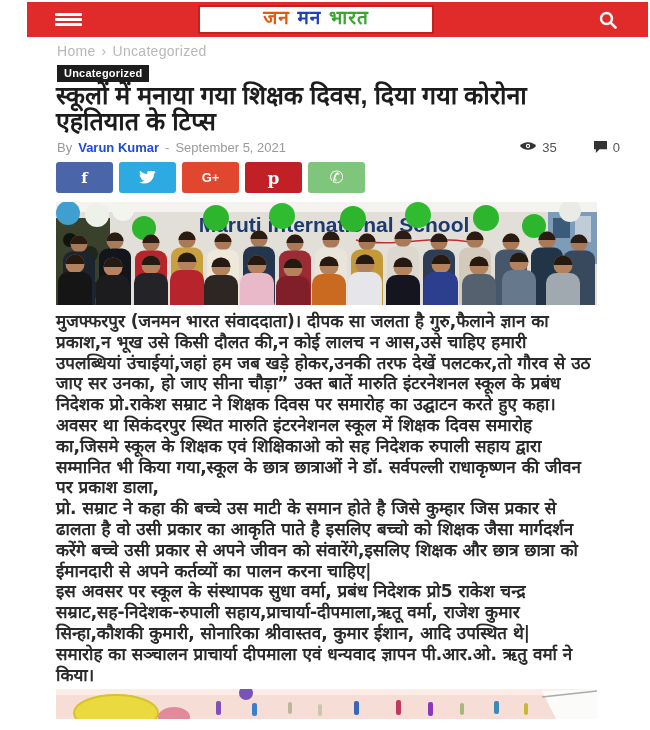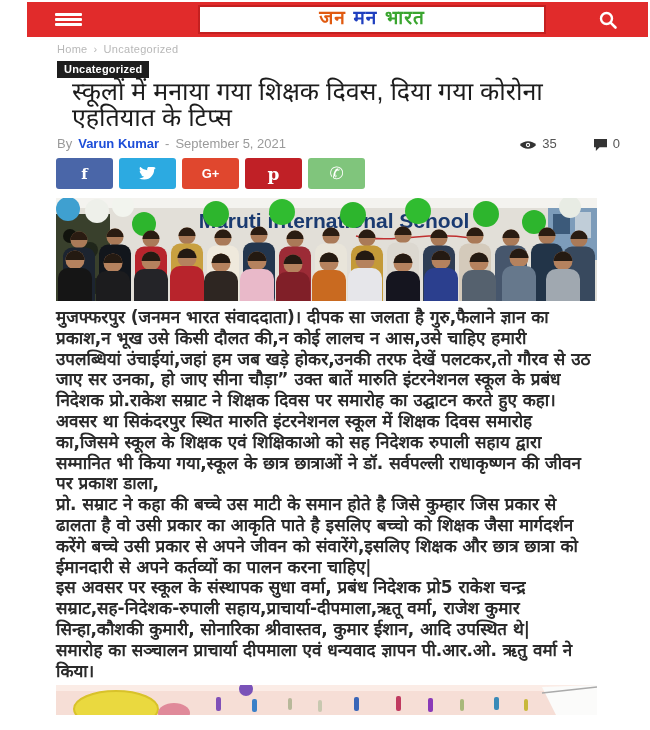--- a/index.html
+++ b/index.html
@@ -4,45 +4,45 @@
 <style>
   * { box-sizing: border-box; margin: 0; padding: 0; }
   html,body { width:650px; height:730px; overflow:hidden; background:#fff;
     font-family:"Liberation Sans","DejaVu Sans",sans-serif; }
 
   
   .topbar { position:relative; margin:2px 2px 0 27px; height:35px; background:#e12b2b; }
   .hamburger { position:absolute; left:28px; top:11px; width:27px; height:13px;
     display:flex; flex-direction:column; justify-content:space-between; cursor:pointer; }
   .hamburger span { display:block; height:2.6px; background:#fff; border-radius:1px; }
-  .logo-box { position:absolute; left:171px; top:3px; width:348px; height:29px;
+  .logo-box { position:absolute; left:171px; top:3px; width:236px; height:29px;
     background:#fff; border:2px solid #c42020; padding:0 8px; line-height:1; }
   .logo-title { font-size:19px; font-weight:bold; letter-spacing:1px; margin-top:1px;
     text-align:center; font-family:"DejaVu Serif",serif; }
   .logo-title .c1 { color:#e05a10; }
   .logo-title .c2 { color:#1f3fbf; }
   .logo-title .c3 { color:#3aa52f; }
   .logo-sub { font-size:9px; font-weight:bold; font-style:italic; color:#d22; text-align:right; padding-right:28px; }
   .search-btn { position:absolute; right:30px; top:8px; width:20px; height:20px; cursor:pointer; }
 
   
-  .crumbs { margin:6px 16px 0 57px; font-size:11px; color:#b8b8b8; letter-spacing:.3px; }
+  .crumbs { margin:6px 16px 0 57px; font-size:14px; color:#b8b8b8; letter-spacing:.3px; }
   .crumbs a { color:#b8b8b8; text-decoration:none; }
   .crumb-sep { margin:0 6px; }
   .chip { display:inline-block; margin:6px 0 0 57px; background:#1d1d1d; color:#fff;
     font-size:11px; font-weight:bold; padding:2px 7px 3px; letter-spacing:.2px; }
-  h1.headline { margin:1px 60px 0 72px; font-size:25px; line-height:25.5px;
-    font-weight:400; color:#1c1c1c; max-width:505px; }
+  h1.headline { margin:1px 60px 0 56px; font-size:25px; line-height:25.5px;
+    font-weight:700; color:#1c1c1c; max-width:505px; }
 
   
   .byline { margin:6px 30px 0 57px; display:flex; align-items:center; font-size:13px; color:#9a9a9a; }
   .byline .author { color:#1d4ed8; font-weight:bold; margin:0 6px; text-decoration:none; }
   .byline .dash { margin-right:6px; }
   .meta { margin-left:auto; display:flex; align-items:center; gap:8px; color:#555; }
-  .meta .grp { display:flex; align-items:flex-end; gap:5px; }
+  .meta .grp { display:flex; align-items:flex-start; gap:5px; }
   .meta .grp + .grp { margin-left:28px; }
 
   
   .share-row { margin:7px 0 0 56px; display:flex; gap:6px; }
   .share-btn { width:57px; height:31px; border:none; border-radius:3px; color:#fff;
     display:flex; align-items:center; justify-content:center; cursor:pointer;
     font-size:15px; font-weight:bold; }
   .sb-fb { background:#4a66a8; font-family:"DejaVu Serif",serif; }
   .sb-tw { background:#2caae1; }
   .sb-gp { background:#e0472e; font-size:13px; }

